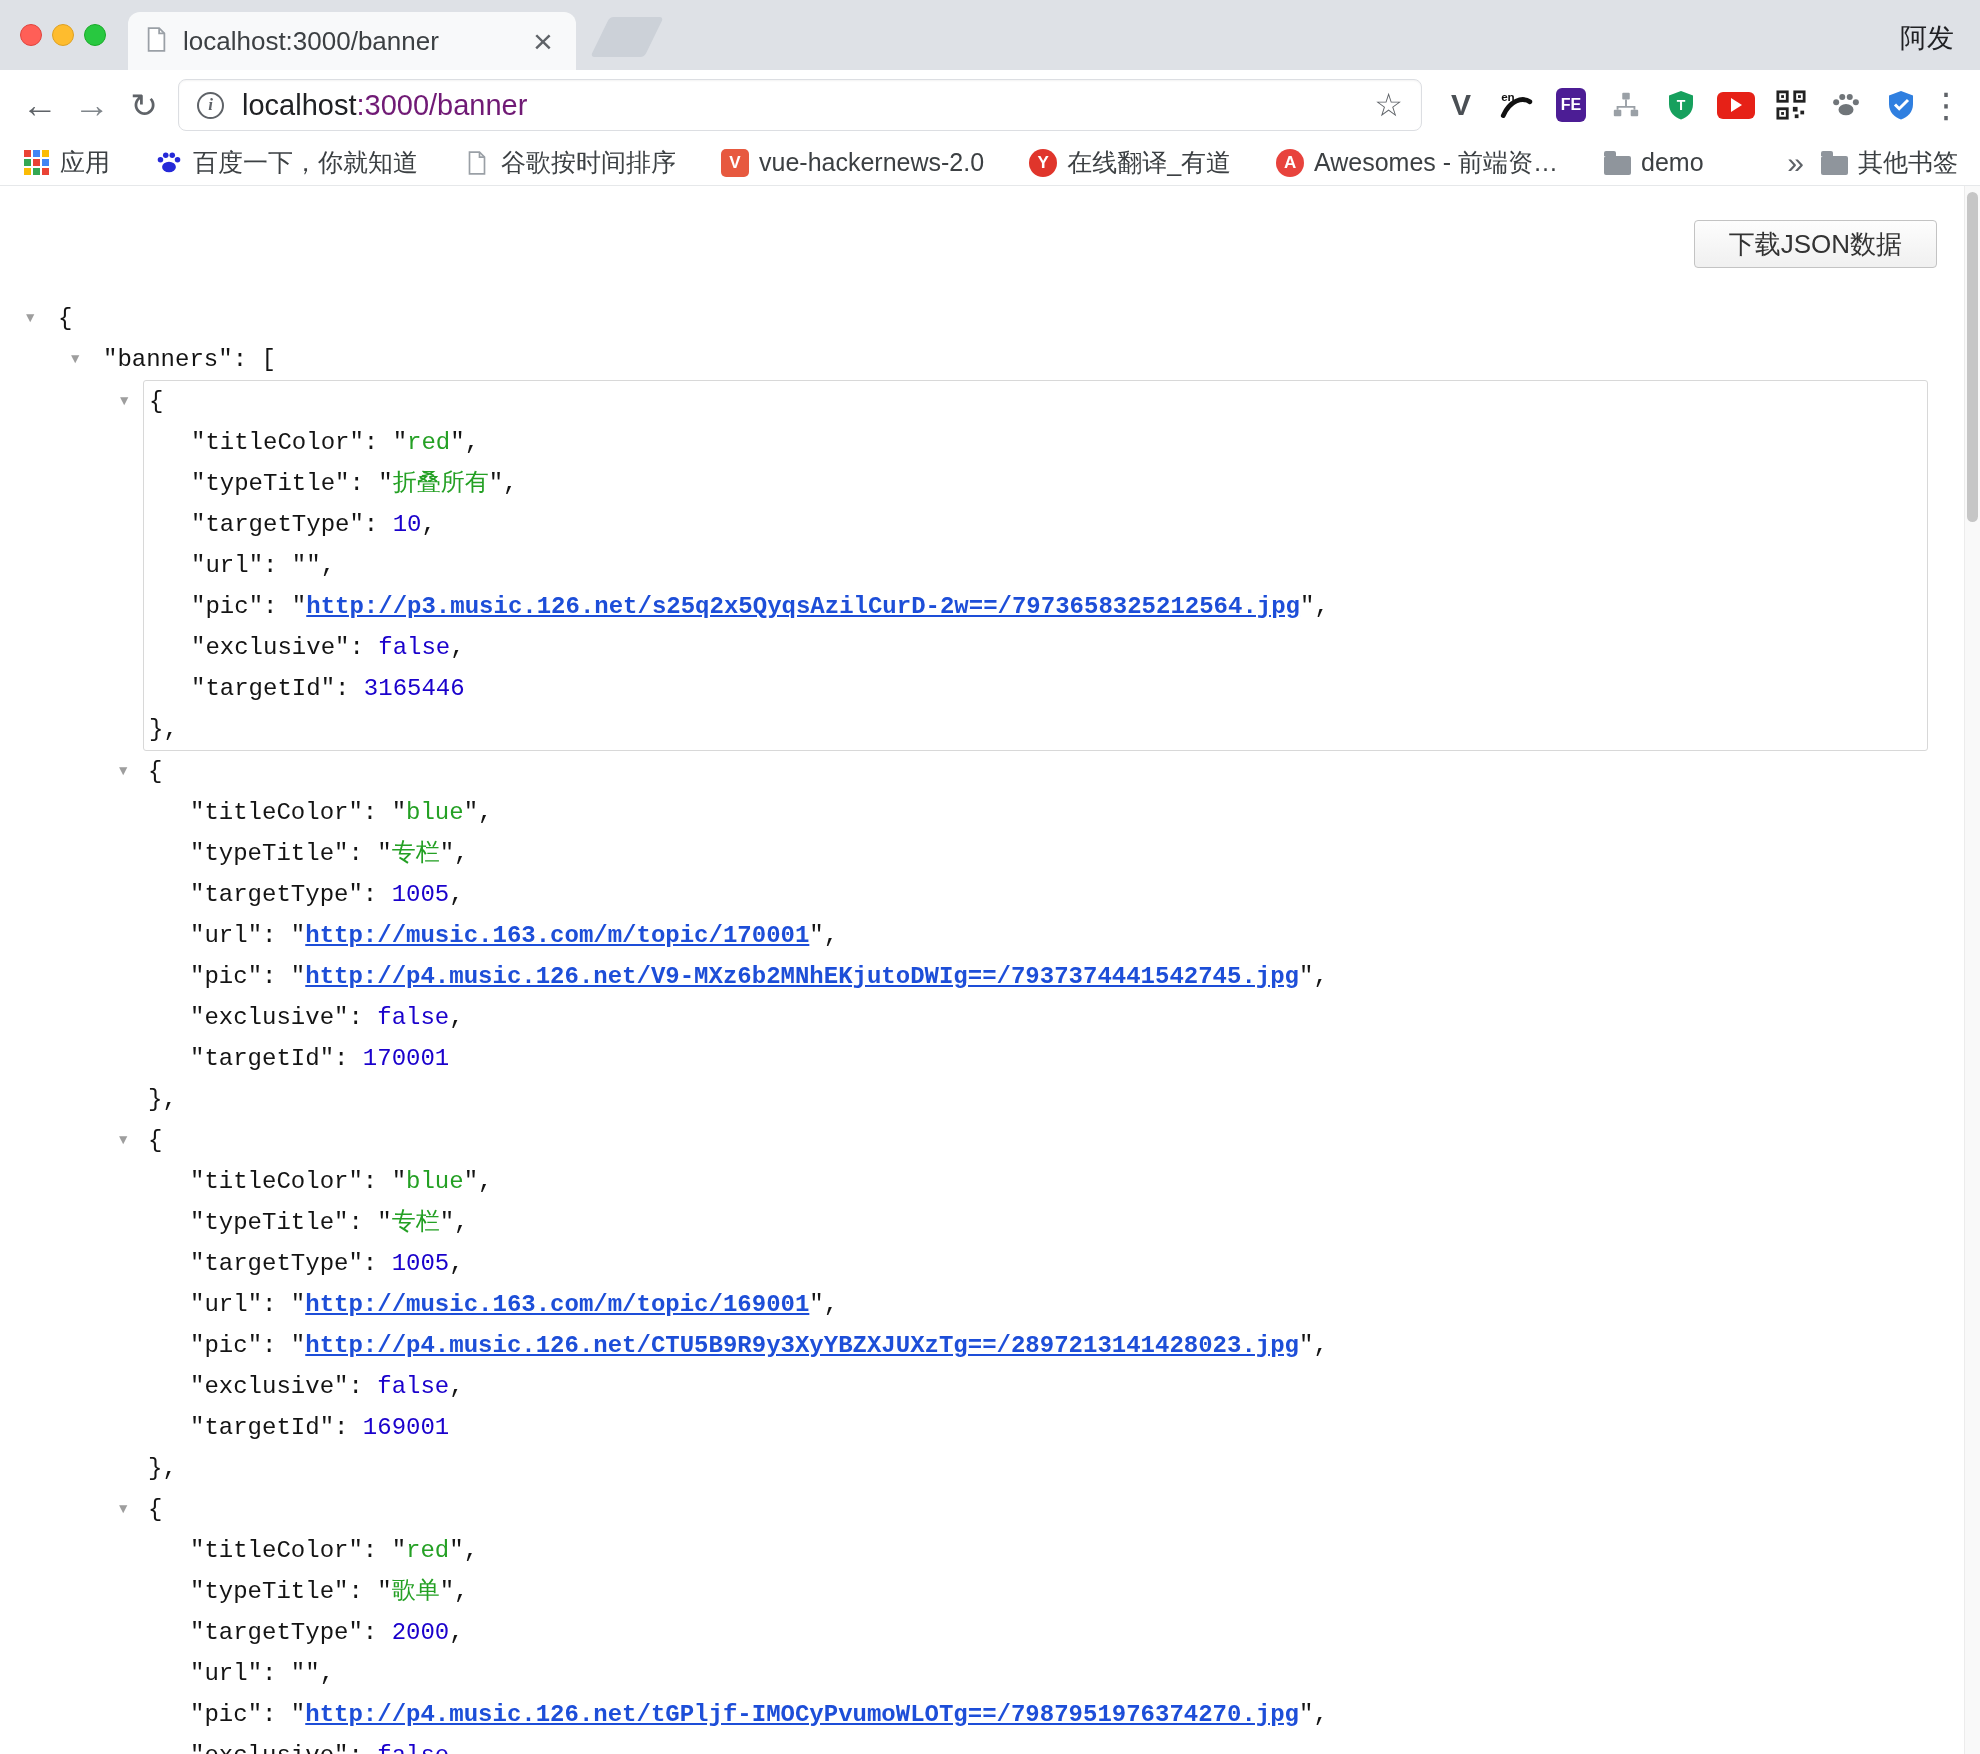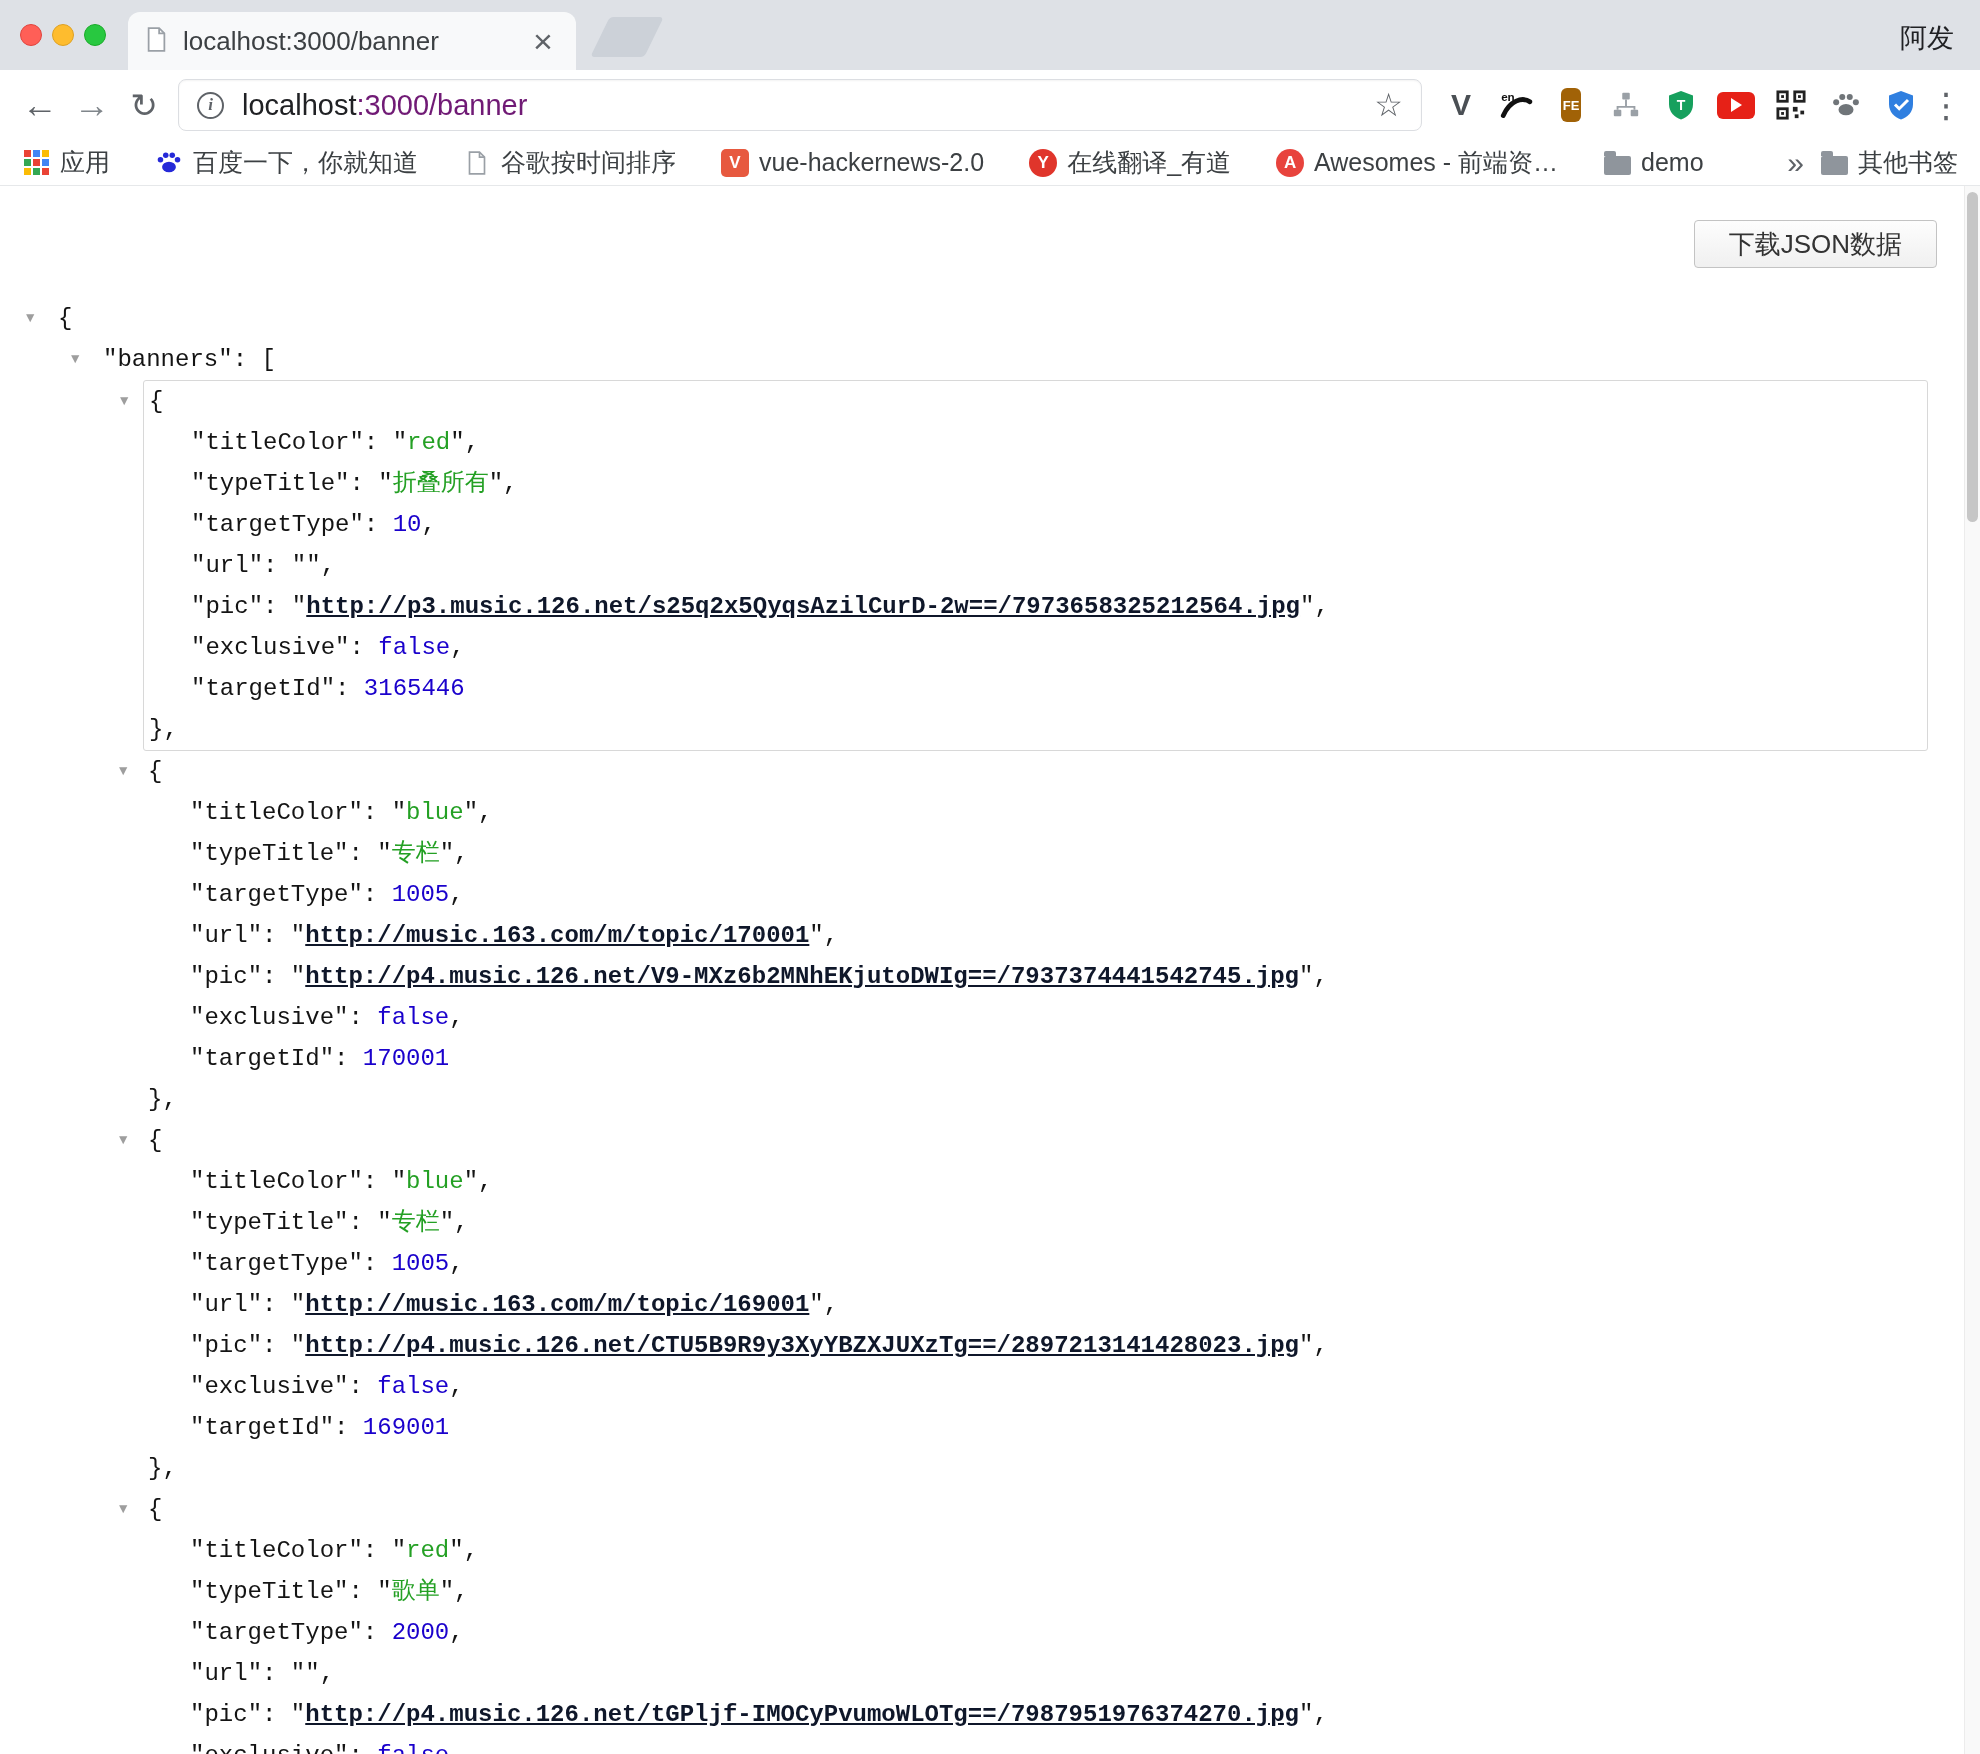--- a/index.html
+++ b/index.html
@@ -47,22 +47,22 @@
   .info::before { content:"i"; }
   .url { margin-left:18px; font-size:29px; color:#202124; flex:1;
          white-space:nowrap; overflow:hidden; }
   .url .path { color:#701a75; }
   .star { font-size:32px; color:#5f6368; }
   .star::before { content:"☆"; }
 
   .ext-row { display:flex; align-items:center; gap:13px; flex:0 0 auto; }
   .ext { width:42px; height:46px; display:flex; align-items:center; justify-content:center; }
   .xv  { font-weight:bold; font-size:30px; color:#4a4f54; }
-  .xfe { width:20px; height:34px; background:#a16207; border-radius:6px; color:#fff;
-         font-weight:bold; font-size:13px; display:flex; align-items:center; justify-content:center; }
+  .xfe { width:30px; height:34px; background:#4c1d95; border-radius:6px; color:#fff;
+         font-weight:bold; font-size:16px; display:flex; align-items:center; justify-content:center; }
   .xyt { width:38px; height:27px; background:#e62117; border-radius:6px;
          display:flex; align-items:center; justify-content:center; }
   .xyt i { width:0; height:0; border-left:11px solid #fff;
            border-top:7px solid transparent; border-bottom:7px solid transparent; }
   .menu { width:40px; text-align:center; font-size:34px; color:#5f6368; margin-left:4px; }
   .menu::before { content:"⋮"; }
 
   
   .bookmarks { height:46px; background:#fff; border-bottom:1px solid #e6e8ea;
                display:flex; align-items:center; padding:0 22px; font-size:25px;
@@ -103,21 +103,21 @@
   .tri::before { content:"▼"; }
   .d0 { padding-left:58px; }  .d0 .tri { left:26px; }
   .d1 { padding-left:103px; } .d1 .tri { left:71px; }
   .obj { margin:0 36px 0 143px; position:relative; }
   .obj.boxed { border:1px solid #d8d8d8; border-radius:3px; }
   .brace { padding-left:5px; }  .brace .tri { left:-24px; }
   .field { padding-left:47px; }
   .k, .q, .p { color:#141414; }
   .str { color:#24a024; }
   .num, .bool { color:#1a01cc; font-weight:normal; }
-  .link { color:#0f172a; text-decoration:underline; font-weight:bold; cursor:pointer; }
+  .link { color:#1d4ed8; text-decoration:underline; font-weight:bold; cursor:pointer; }
 
   .scrollbar { position:absolute; top:0; right:0; bottom:0; width:16px;
                background:#f9f9f9; border-left:1px solid #ececec; }
   .thumb { position:absolute; top:6px; left:2px; width:11px; height:330px;
            background:#c6c6c6; border-radius:6px; }
 </style>
 </head>
 <body>
 
 <div class="window">

